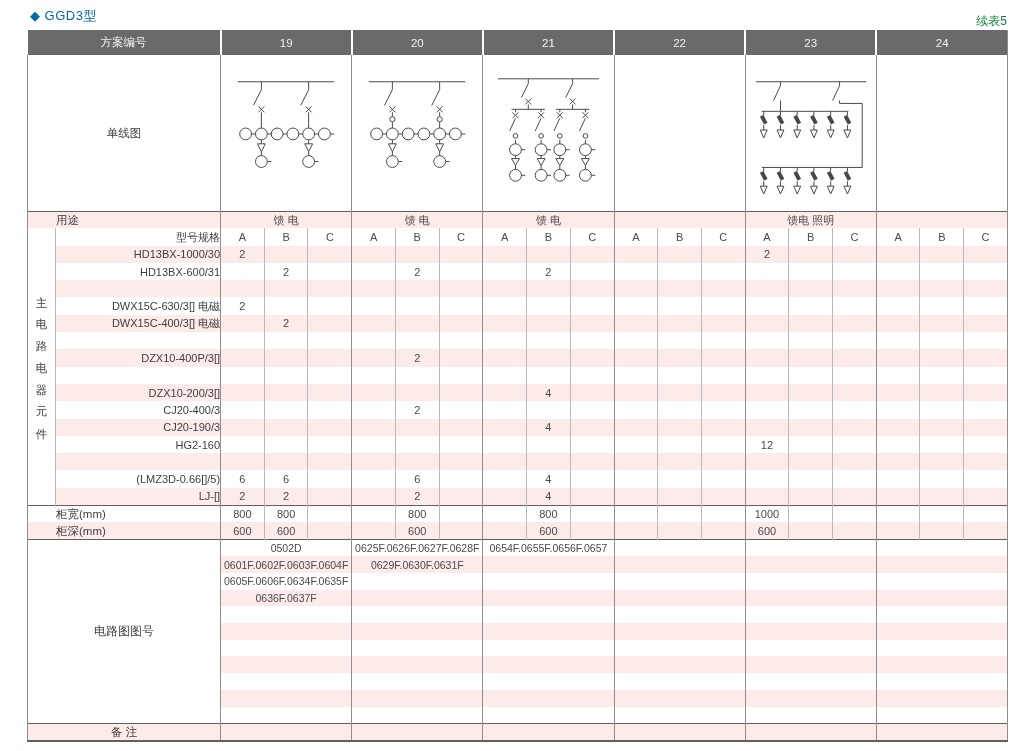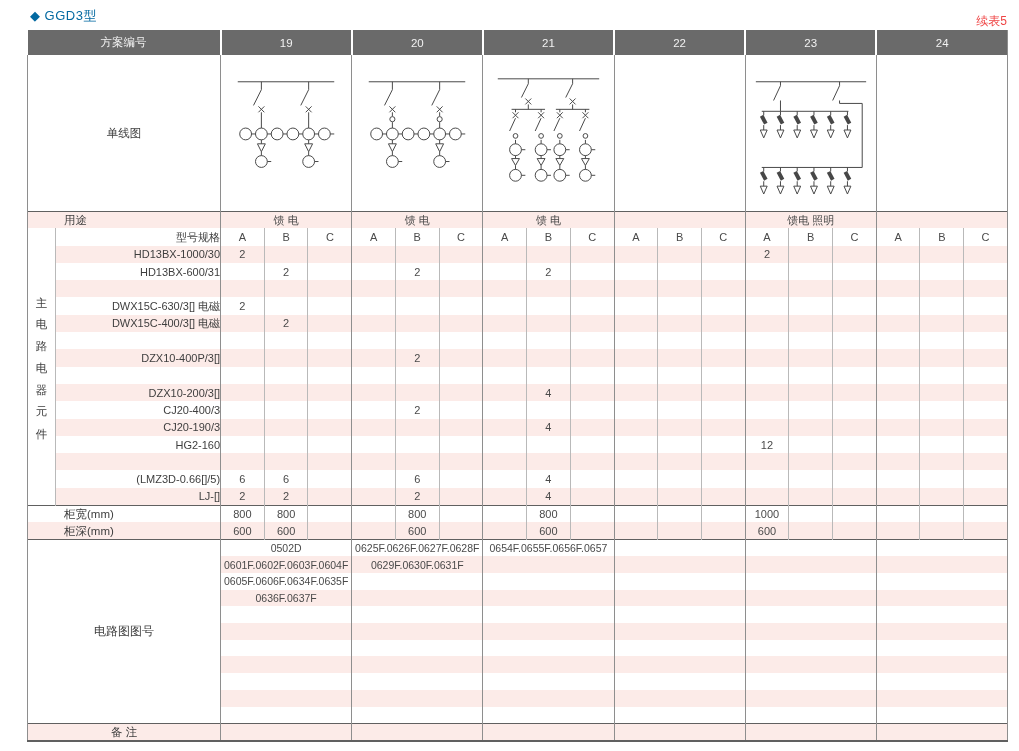--- a/index.html
+++ b/index.html
@@ -1,19 +1,19 @@
 <!DOCTYPE html>
 <html><head>
 <meta charset="utf-8">
 <style>
   html,body { margin:0; padding:0; background:#fff; }
   .page { position:relative; width:1019px; height:751px; background:#ffffff;
           font-family:"Liberation Sans","DejaVu Sans",sans-serif; color:#3e3e3e; overflow:hidden; }
   .title { position:absolute; left:30px; top:7px; font-size:13px; color:#0369a1; letter-spacing:0.5px; }
-  .cont  { position:absolute; right:12px; top:13px; font-size:12px; color:#ef4444; }
+  .cont  { position:absolute; right:12px; top:13px; font-size:12px; color:#15803d; }
 
   table.spec { position:absolute; left:27px; top:30px; width:981px;
                border-collapse:collapse; table-layout:fixed; font-size:11px; }
   tr { height:17.3px; }
   tr.hdr { height:25px; }
   tr.diag { height:156px; }
   tr.crow { height:16.7px; }
   tr.remark { height:15px; }
 
   th { background:#6a6a6a; color:#f2f2f2; font-weight:normal; font-size:11.5px; padding:0; }
@@ -24,21 +24,21 @@
        border-left:1px solid #b9b9b9; color:#4a4a4a; }
   td:last-child { border-right:1px solid #8e8e8e; }
   td.mc { border-left:1px solid #8e8e8e; }
 
   tr.pink td { background:#fcebe8; }
   tr.white td { background:#ffffff; }
 
   tr.sect td { border-top:1.5px solid #606060; }
   tr.remark td { border-bottom:2px solid #606060; }
 
-  td.lblL { text-align:left; padding-left:36px; color:#3e3e3e; font-size:11.5px; }
+  td.lblL { text-align:left; padding-left:28px; color:#3e3e3e; font-size:11.5px; }
   td.lblN { text-align:right; padding-left:8px;  color:#3e3e3e; font-size:11px; }
   td.lblC { text-align:center; color:#3e3e3e; font-size:11.5px; }
   td.dg   { background:#ffffff; vertical-align:middle; text-align:center; }
   td.code { font-size:10.5px; color:#4a4a4a; }
 
   td.strip { background:repeating-linear-gradient(to bottom,
               #ffffff 0px, #ffffff 17.3px, #fcebe8 17.3px, #fcebe8 34.6px);
              vertical-align:middle; text-align:center; }
   .vtext { display:inline-block; writing-mode:vertical-rl; text-orientation:upright;
            letter-spacing:22px; font-size:11.5px; color:#3e3e3e; line-height:26px; }

